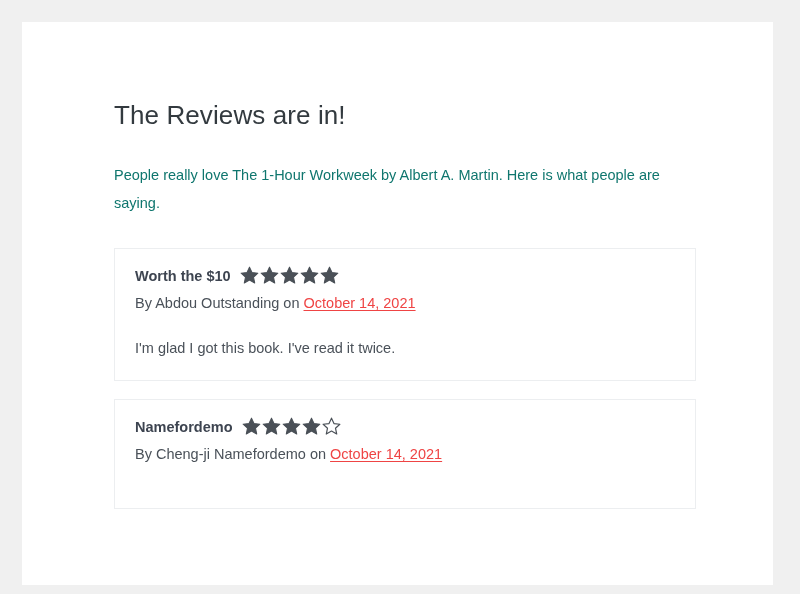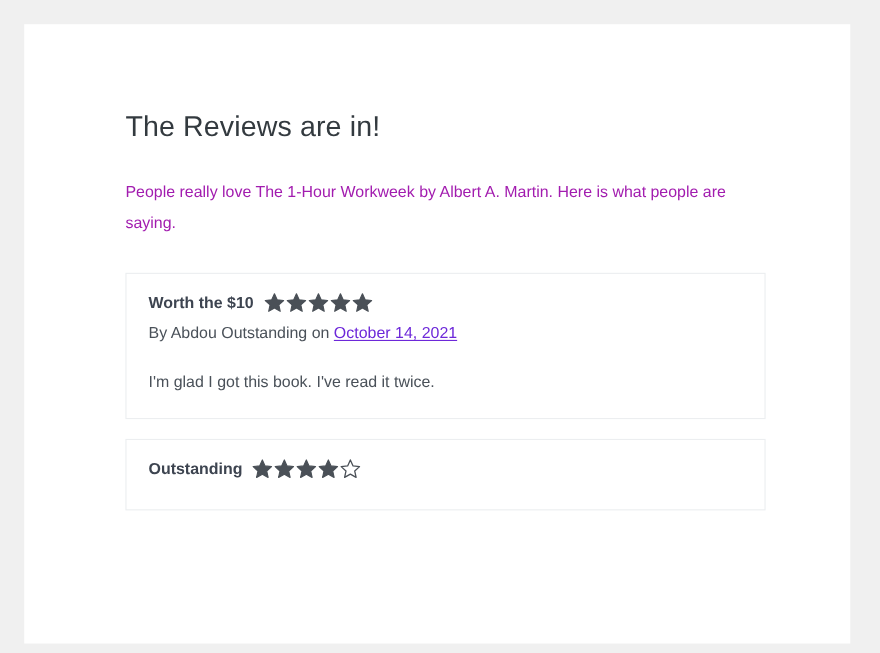--- a/index.html
+++ b/index.html
@@ -34,21 +34,21 @@
     font-size: 26px;
     font-weight: 400;
     color: #333a3f;
     margin: 0 0 30px 0;
     letter-spacing: 0.1px;
     line-height: 1.2;
   }
 
   .intro {
     font-size: 14.5px;
-    color: #a21caf;
+    color: #0f766e;
     line-height: 1.95;
     margin: 0 0 30px 0;
     width: 560px;
   }
 
   .review-card {
     border: 1px solid #eceef0;
     background: #ffffff;
     padding: 18px 20px 20px 20px;
     margin-bottom: 18px;
@@ -79,21 +79,21 @@
   .star-svg { display: block; }
 
   .review-byline {
     font-size: 14.5px;
     color: #4a5159;
     line-height: 1.6;
     margin-bottom: 22px;
   }
 
   .review-date-link {
-    color: #6d28d9;
+    color: #ef4444;
     text-decoration: underline;
     text-underline-offset: 2px;
     cursor: pointer;
   }
 
   .review-body {
     font-size: 14.5px;
     color: #4a5159;
     line-height: 1.6;
     margin-top: 12px;
@@ -146,21 +146,21 @@
           <span>By</span>
           <span>Abdou Outstanding</span>
           <span>on</span>
           <a class="review-date-link">October 14, 2021</a>
         </div>
         <div class="review-body">I'm glad I got this book. I've read it twice.</div>
       </div>
 
       <div class="review-card">
         <div class="review-head">
-          <span class="review-title">Outstanding</span>
+          <span class="review-title">Namefordemo</span>
           <span class="stars">
               <span>
                 <svg class="star-svg" width="19" height="19" viewBox="0 0 20 20">
                   <path d="M10 1.2 L12.6 6.9 L18.8 7.6 L14.2 11.8 L15.5 17.9 L10 14.8 L4.5 17.9 L5.8 11.8 L1.2 7.6 L7.4 6.9 Z" fill="#4a5057" stroke="#4a5057" stroke-width="1.1" stroke-linejoin="round"></path>
                 </svg>
               </span>
               <span>
                 <svg class="star-svg" width="19" height="19" viewBox="0 0 20 20">
                   <path d="M10 1.2 L12.6 6.9 L18.8 7.6 L14.2 11.8 L15.5 17.9 L10 14.8 L4.5 17.9 L5.8 11.8 L1.2 7.6 L7.4 6.9 Z" fill="#4a5057" stroke="#4a5057" stroke-width="1.1" stroke-linejoin="round"></path>
                 </svg>
@@ -175,17 +175,23 @@
                   <path d="M10 1.2 L12.6 6.9 L18.8 7.6 L14.2 11.8 L15.5 17.9 L10 14.8 L4.5 17.9 L5.8 11.8 L1.2 7.6 L7.4 6.9 Z" fill="#4a5057" stroke="#4a5057" stroke-width="1.1" stroke-linejoin="round"></path>
                 </svg>
               </span>
               <span>
                 <svg class="star-svg" width="19" height="19" viewBox="0 0 20 20">
                   <path d="M10 1.2 L12.6 6.9 L18.8 7.6 L14.2 11.8 L15.5 17.9 L10 14.8 L4.5 17.9 L5.8 11.8 L1.2 7.6 L7.4 6.9 Z" fill="none" stroke="#4a5057" stroke-width="1.25" stroke-linejoin="round"></path>
                 </svg>
               </span>
             </span>
         </div>
+        <div class="review-byline">
+          <span>By</span>
+          <span>Cheng-ji Namefordemo</span>
+          <span>on</span>
+          <a class="review-date-link">October 14, 2021</a>
+        </div>
       </div>
 
     </div>
   </div>
 </div>
 
 </body></html>

